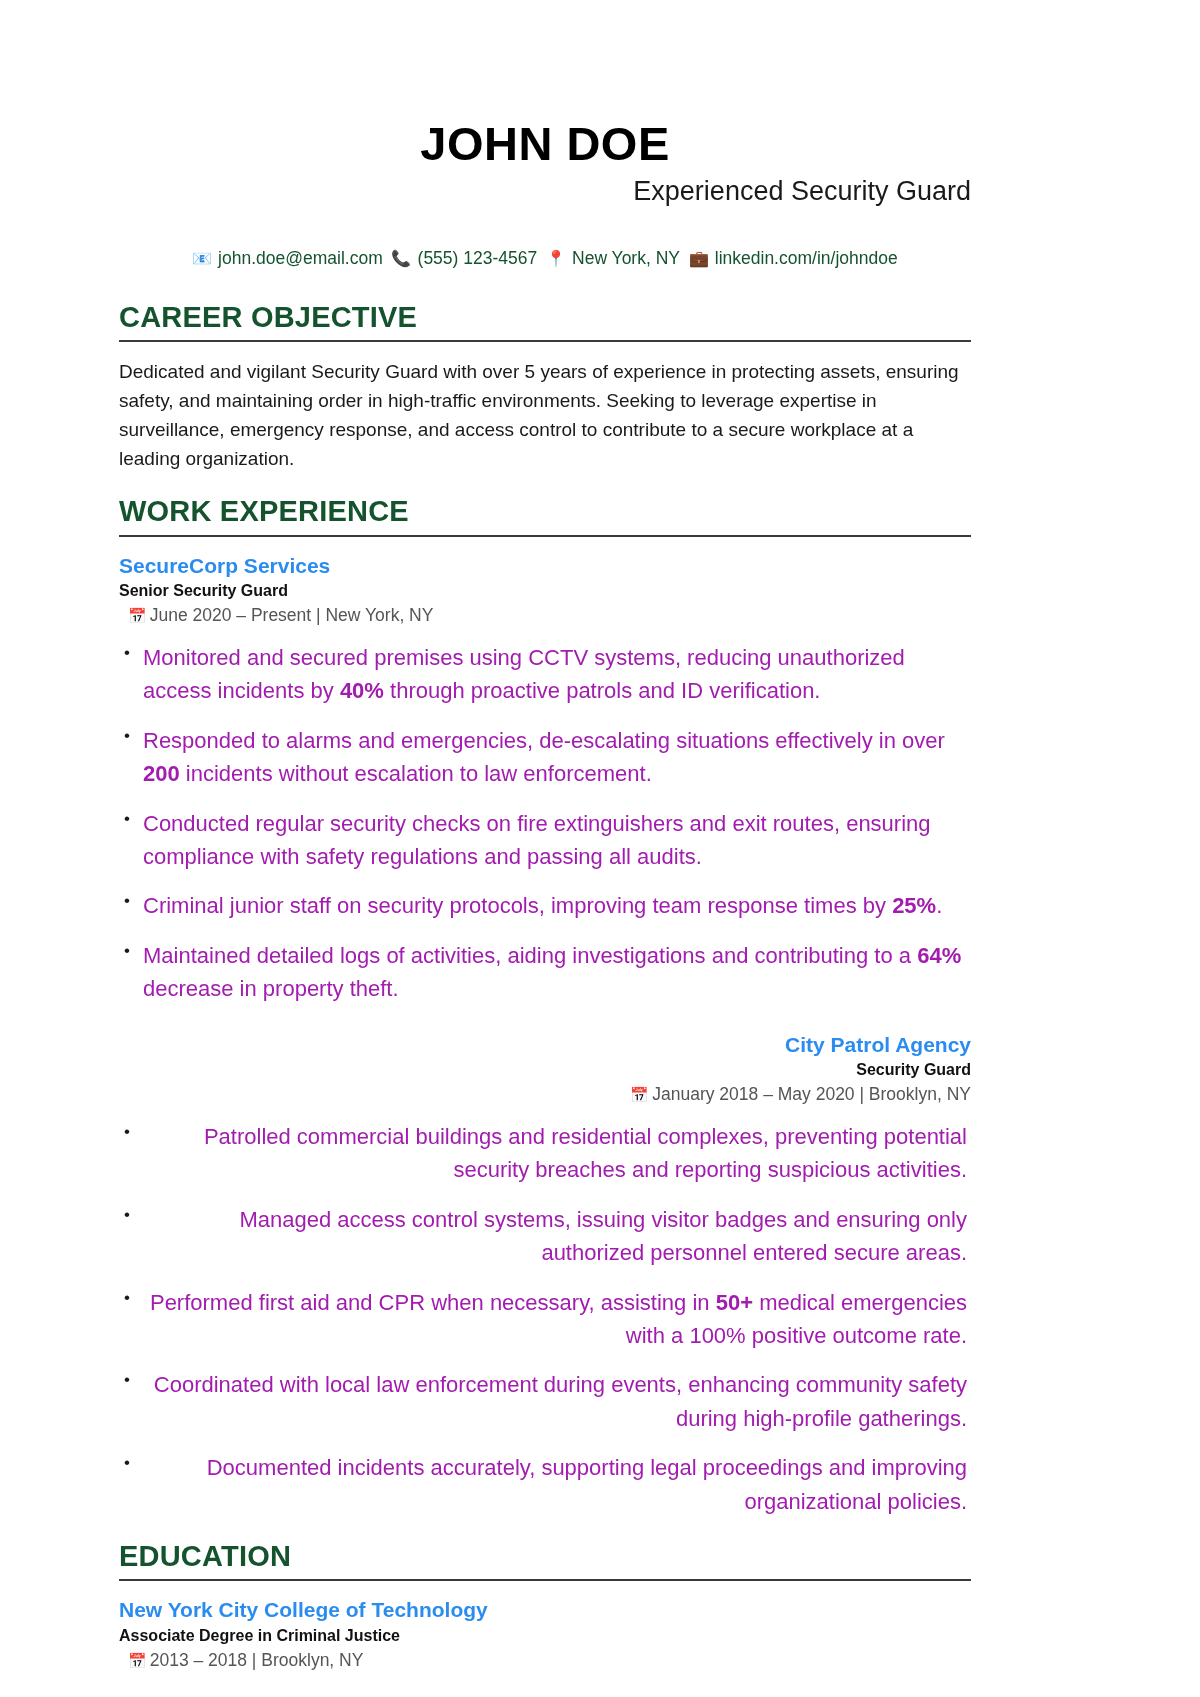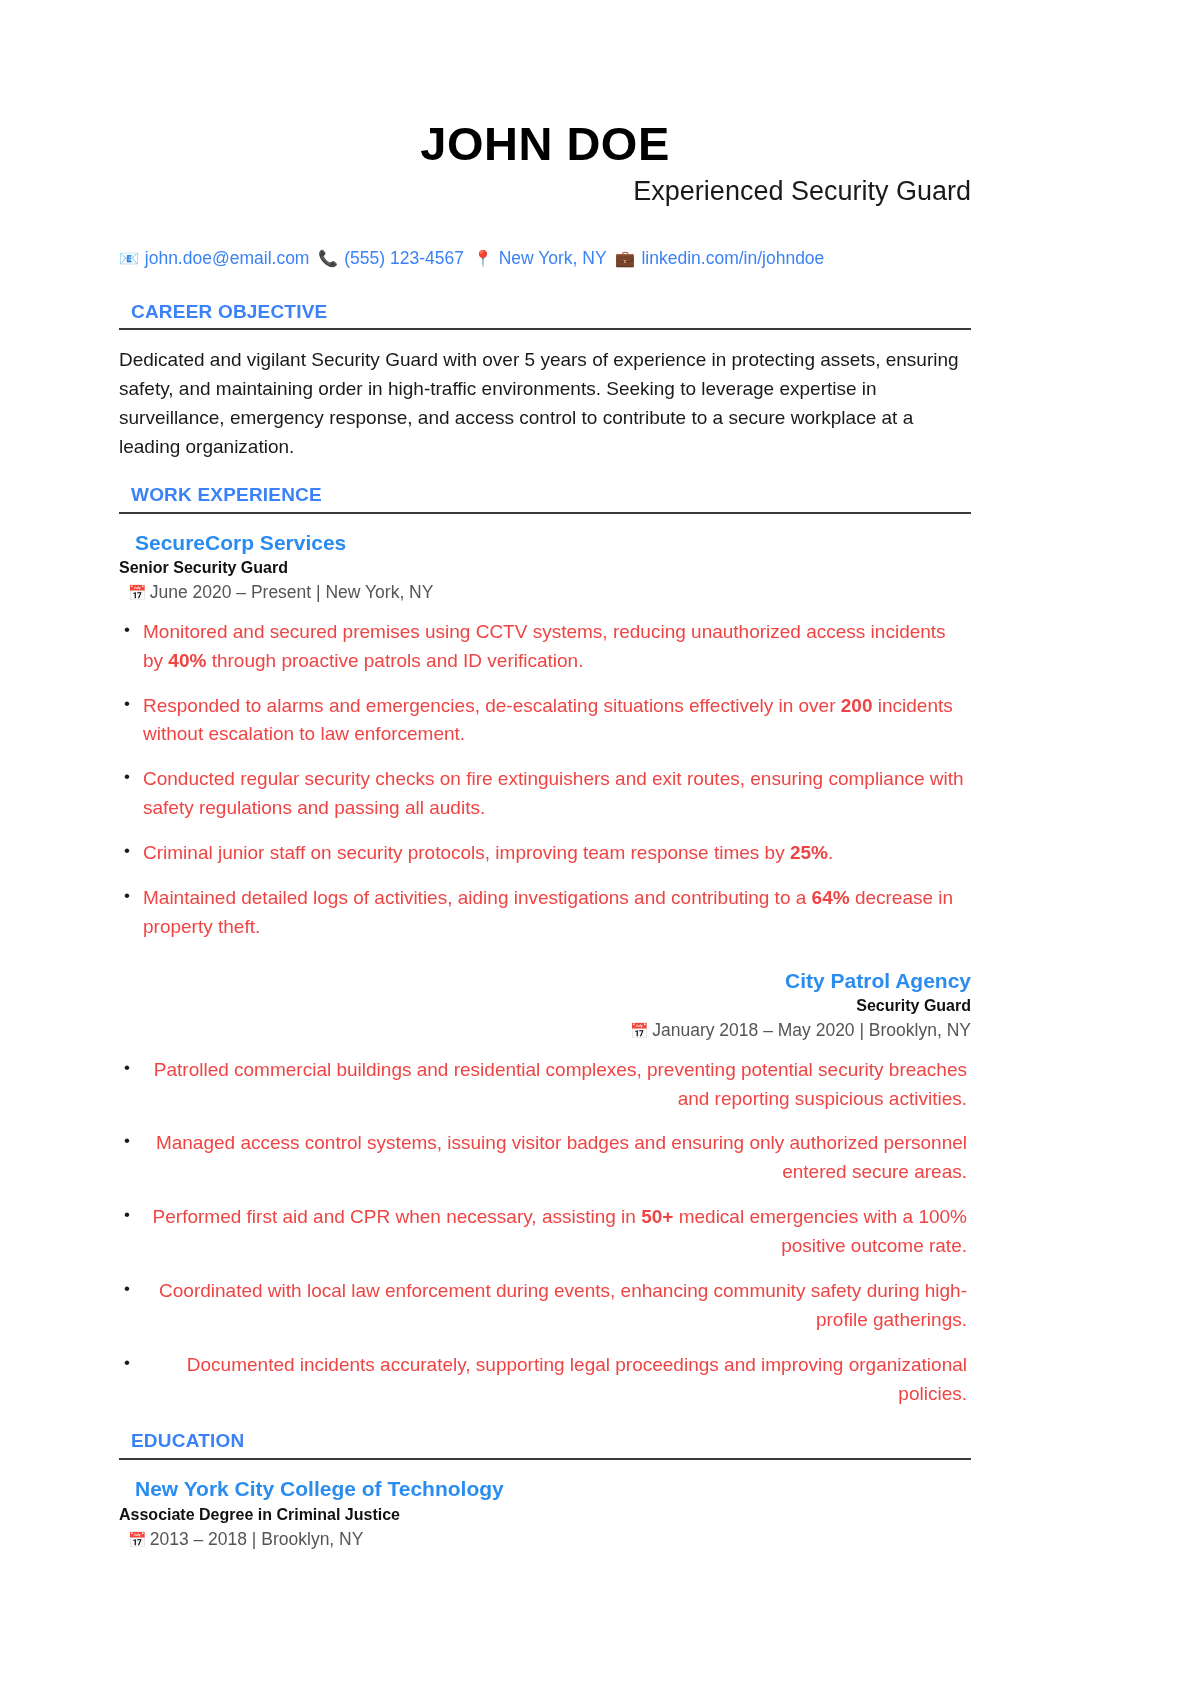--- a/index.html
+++ b/index.html
@@ -37,48 +37,48 @@
   }
   .headline {
     font-size: 27px;
     font-weight: normal;
     text-align: right;
     color: #1a1a1a;
     line-height: 1.2;
     margin: 0 0 40px 0;
   }
   .contact-line {
-    text-align: left;
+    text-align: center;
     font-size: 17.5px;
-    color: #3b82f6;
+    color: #14532d;
     line-height: 1.35;
     margin: 0 0 30px 0;
     white-space: nowrap;
   }
   .contact-item {
     display: inline;
     white-space: nowrap;
   }
   .contact-item .ico {
     font-size: 16px;
     padding-right: 1px;
   }
   .contact-gap { display: inline-block; width: 9px; }
 
   
   .section {
     margin: 0 0 0 0;
   }
   .section-title {
-    font-size: 19px;
-    font-weight: bold;
-    color: #3b82f6;
+    font-size: 29px;
+    font-weight: bold;
+    color: #14532d;
     letter-spacing: 0.2px;
     line-height: 1.15;
-    margin: 22px 0 6px 12px;
+    margin: 22px 0 6px 0;
   }
   .rule {
     height: 0;
     border-top: 2px solid #3a3a3a;
     margin: 0 0 16px 0;
   }
 
   
   .objective {
     font-size: 19px;
@@ -89,21 +89,21 @@
   }
 
   
   .entry { margin: 0 0 8px 0; }
   .entry + .entry { margin-top: 26px; text-align: right; }
   .org {
     font-size: 21px;
     font-weight: bold;
     color: #2b8cf0;
     line-height: 1.25;
-    margin: 0 0 2px 16px;
+    margin: 0 0 2px 0;
   }
   .role {
     font-size: 16px;
     font-weight: bold;
     color: #111111;
     line-height: 1.25;
     margin: 0 0 3px 0;
   }
   .meta {
     font-size: 17.5px;
@@ -113,23 +113,23 @@
   }
   .meta .ico { font-size: 15px; padding-right: 3px; }
 
   ul.bullets {
     list-style: none;
     margin: 0;
     padding: 0;
   }
   ul.bullets li {
     position: relative;
-    font-size: 19px;
+    font-size: 22px;
     line-height: 1.52;
-    color: #ef4444;
+    color: #a21caf;
     padding-left: 24px;
     margin-bottom: 16px;
     max-width: 848px;
   }
   ul.bullets li:last-child { margin-bottom: 0; }
   ul.bullets li::before {
     content: "•";
     position: absolute;
     left: 5px;
     top: -1px;

